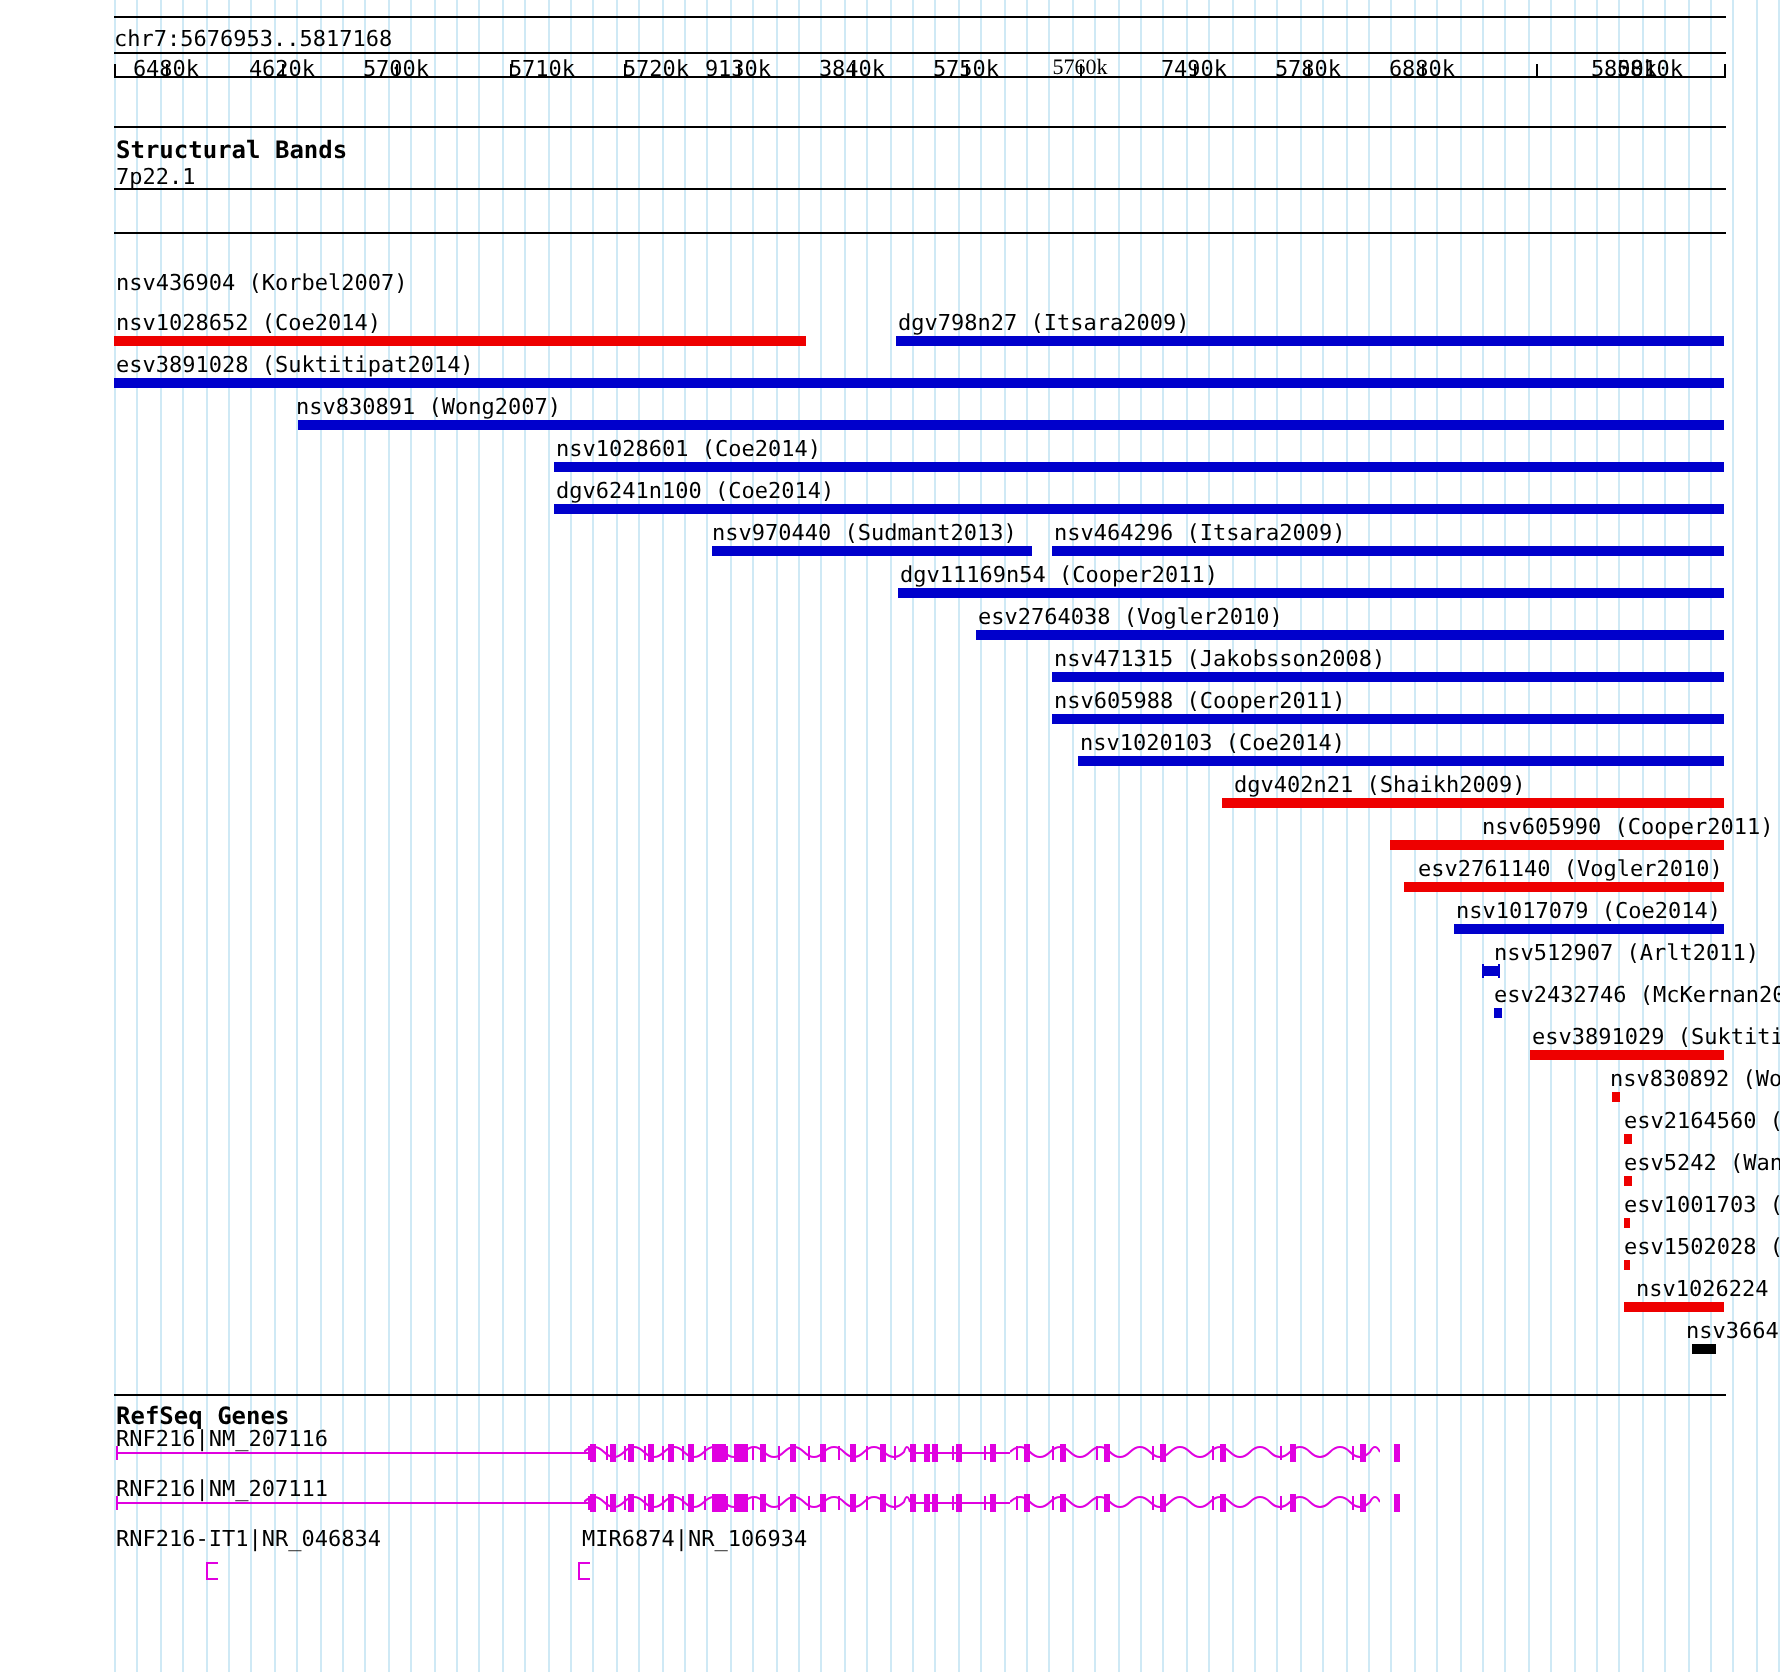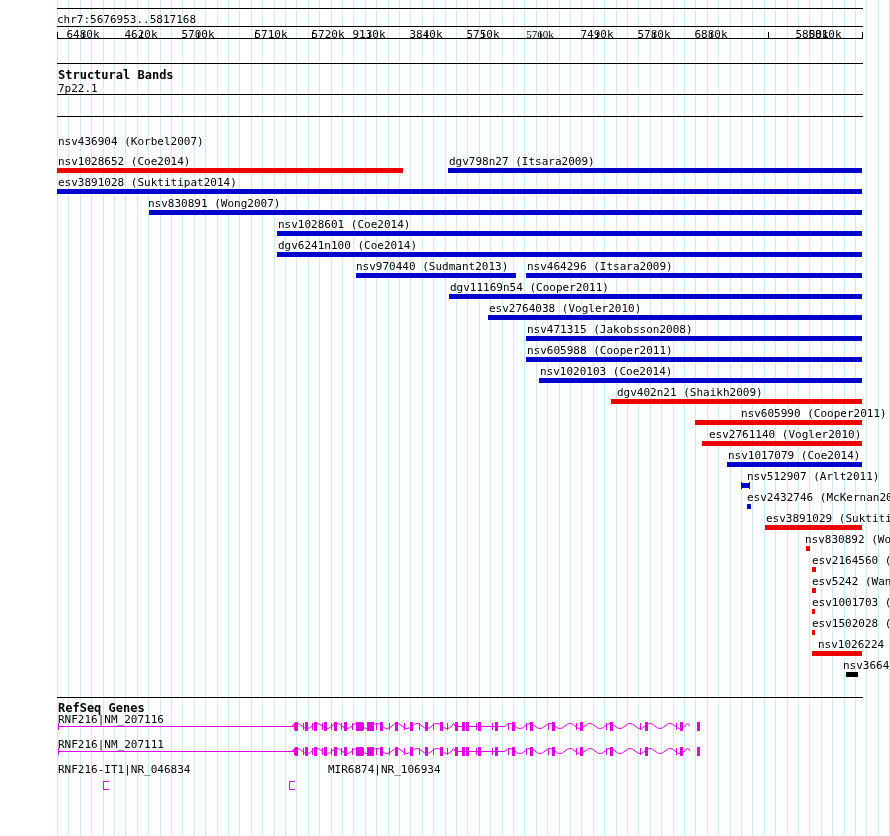--- a/index.html
+++ b/index.html
@@ -331,21 +331,21 @@
       <div class="track-label" style="left: 843px; top: 659px;">nsv3664 (Levy2007)</div>
       <div class="bar unknown" style="left: 846px; top: 672px; width: 12px;"></div>
     </div>
 
   <div class="hr" style="top:697px;"></div>
   <div class="section-title" style="left:58px; top:701px;">RefSeq Genes</div>
   <div id="refseq-tracks">
       <div class="track-label" style="left: 58px; top: 713px;">RNF216|NM_207116</div>
       <div class="track-label" style="left: 58px; top: 738px;">RNF216|NM_207111</div>
       <div class="track-label" style="left: 58px; top: 763px;">RNF216-IT1|NR_046834</div>
-      <div class="track-label" style="left: 291px; top: 763px; margin-left: 37px;">MIR6874|NR_106934</div>
+      <div class="track-label" style="left: 291px; top: 763px;">MIR6874|NR_106934</div>
       <div class="gene-line" style="left: 58px; top: 726px; width: 240px;"></div>
       <svg width="163" height="12" style="position: absolute; left: 292px; top: 720px;">
         <path d="M0 6 q 5 -5 10 0 q 5 5 10 0 q 5 -5 10 0 q 5 5 10 0 q 5 -5 10 0 q 5 5 10 0 q 5 -5 10 0 q 5 5 10 0 q 5 -5 10 0 q 5 5 10 0 q 5 -5 10 0 q 5 5 10 0 q 5 -5 10 0 q 5 5 10 0 q 5 -5 10 0 q 5 5 10 0 q 1.5 -5 3 0" stroke="#e000e0" fill="none" stroke-width="1"></path>
       </svg>
       <div class="gene-line" style="left: 455px; top: 726px; width: 50px;"></div>
       <svg width="185" height="12" style="position: absolute; left: 505px; top: 720px;">
         <path d="M0 6 q 5 -5 10 0 q 5 5 10 0 q 5 -5 10 0 q 5 5 10 0 q 5 -5 10 0 q 5 5 10 0 q 5 -5 10 0 q 5 5 10 0 q 5 -5 10 0 q 5 5 10 0 q 5 -5 10 0 q 5 5 10 0 q 5 -5 10 0 q 5 5 10 0 q 5 -5 10 0 q 5 5 10 0 q 5 -5 10 0 q 5 5 10 0 q 2.5 -5 5 0" stroke="#e000e0" fill="none" stroke-width="1"></path>
       </svg>
       <div class="gene-tick" style="left: 58px; top: 723px;"></div>
       <div class="gene-tick" style="left: 697px; top: 723px;"></div>

